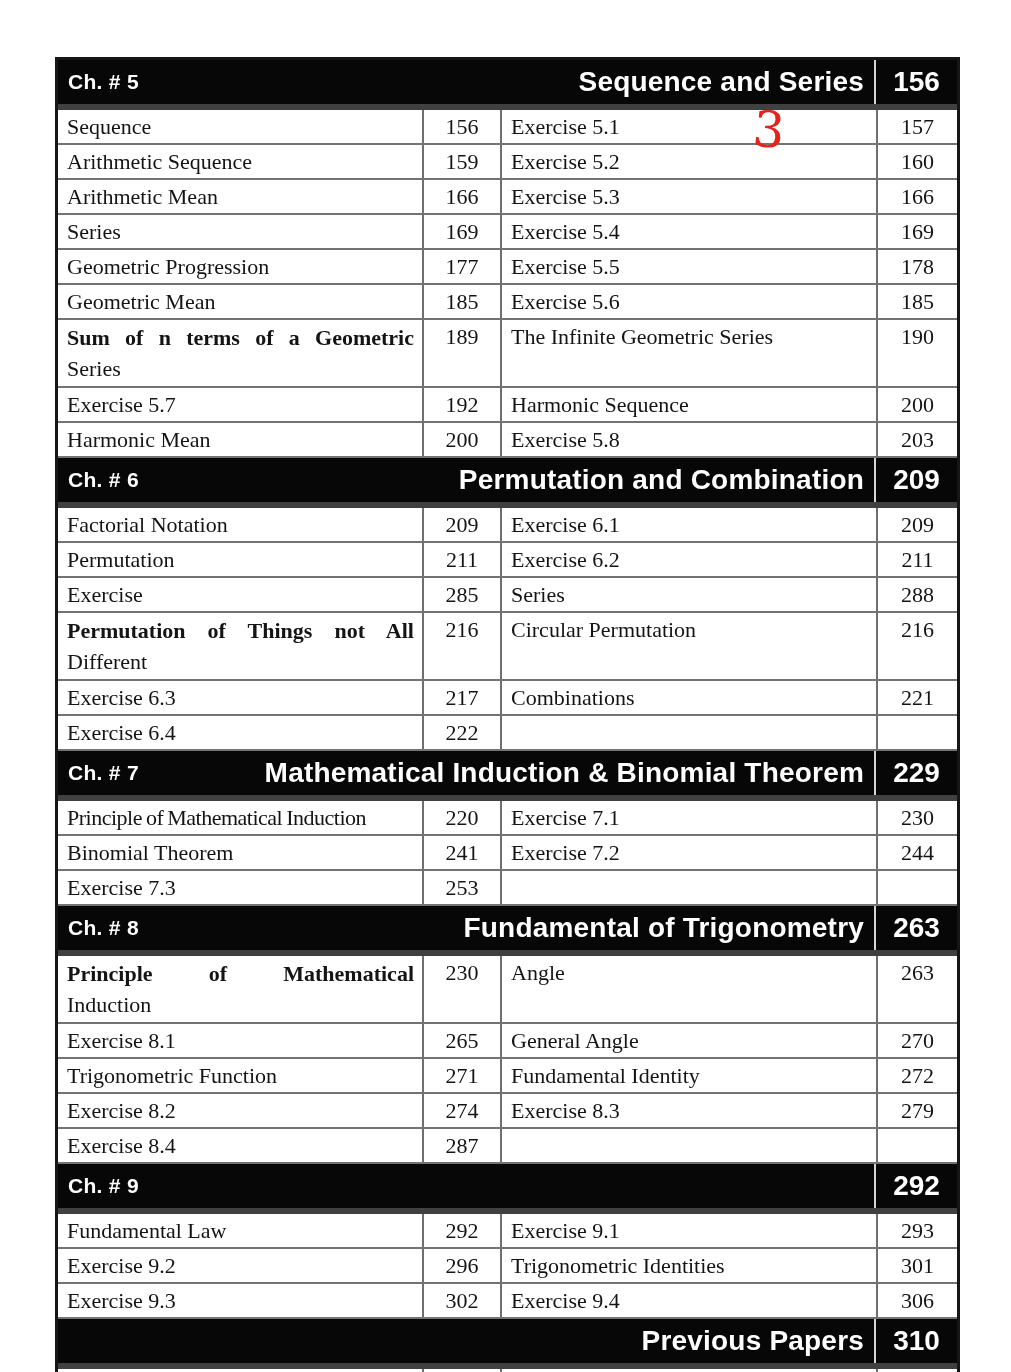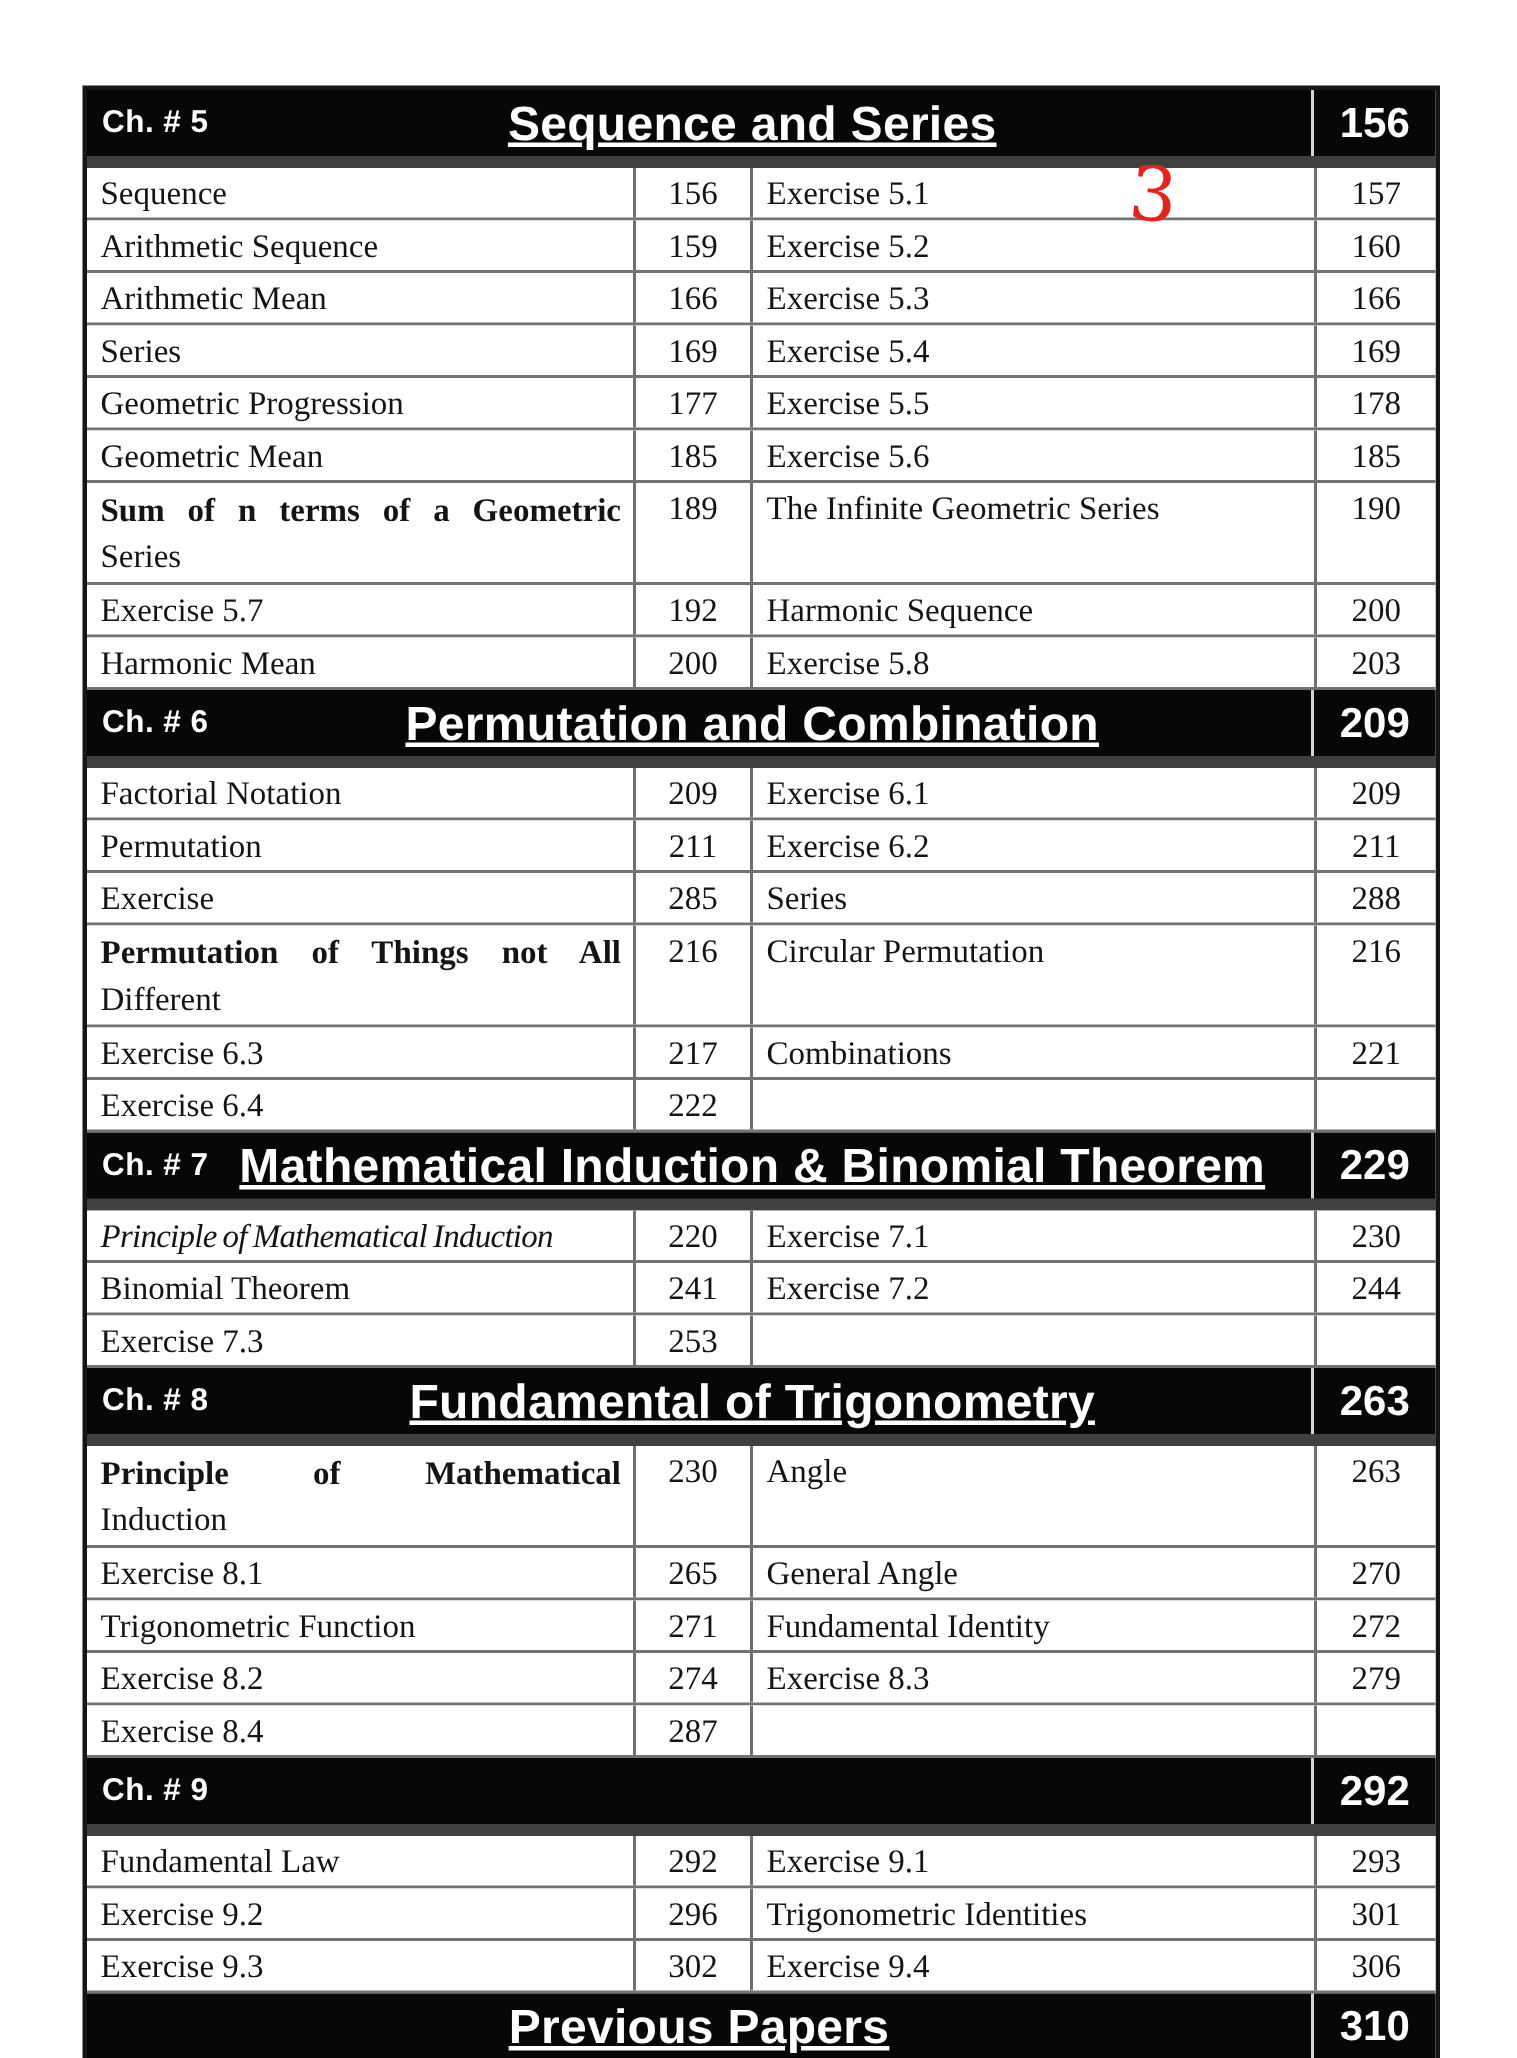--- a/index.html
+++ b/index.html
@@ -13,45 +13,45 @@
     position:absolute; left:55px; top:57px; width:905px;
     box-sizing:border-box;
     border:3px solid #161616;
     background:#ffffff;
   }
   
   .hdr {
     display:grid; grid-template-columns:1fr 83px;
     background:#070707; color:#ffffff;
     font-family:"Liberation Sans", sans-serif; font-weight:bold;
-    border-bottom:8px solid #404040;
+    border-bottom:6px solid #404040;
   }
   .hdr-main { display:flex; align-items:center; height:44px; padding:0 10px 0 10px; }
   .hdr-label { font-size:21px; letter-spacing:0.3px; white-space:nowrap; }
-  .hdr-title { flex:1; text-align:center; font-size:32px; letter-spacing:0.2px; white-space:nowrap;text-decoration:underline; }
+  .hdr-title { flex:1; text-align:right; font-size:28px; letter-spacing:0.2px; white-space:nowrap; }
   .hdr-page {
     display:flex; align-items:center; justify-content:center;
     font-size:28px; border-left:2px solid #d4d4d4;
   }
   
   .row {
     display:grid; grid-template-columns:366px 78px 376px 1fr;
     border-bottom:2px solid #737373;
     background:#ffffff;
   }
   .row:last-child { border-bottom:none; }
   .c {
     box-sizing:border-box;
     padding:2px 8px 2px 9px;
     border-right:2px solid #6f6f6f;
     font-size:22px; line-height:29px; min-height:33px;
   }
   .c:last-child { border-right:none; }
   .pg { text-align:center; padding:2px 4px; }
-  .tight { letter-spacing:-0.5px; word-spacing:-1px;font-style:italic; }
+  .tight { letter-spacing:-0.5px; word-spacing:-1px; }
   .l1 { text-align:justify; text-align-last:justify; line-height:31px;font-weight:bold; }
   .l2 { line-height:31px; }
   
   .annotation {
     position:absolute; left:753px; top:105px;
     font-family:"DejaVu Serif", serif;
     font-size:50px; line-height:50px;
     color:#e3241d;
     transform:rotate(5deg);
   }

